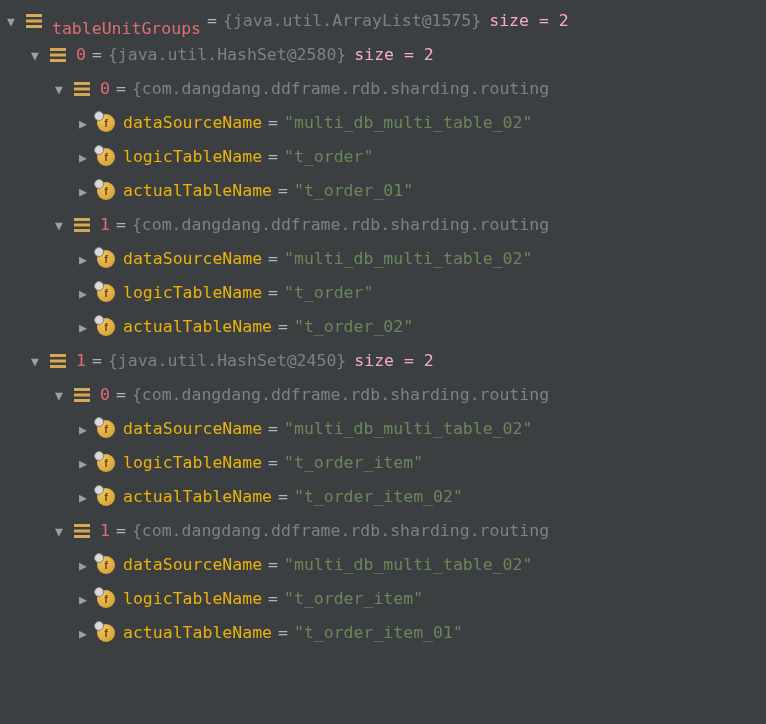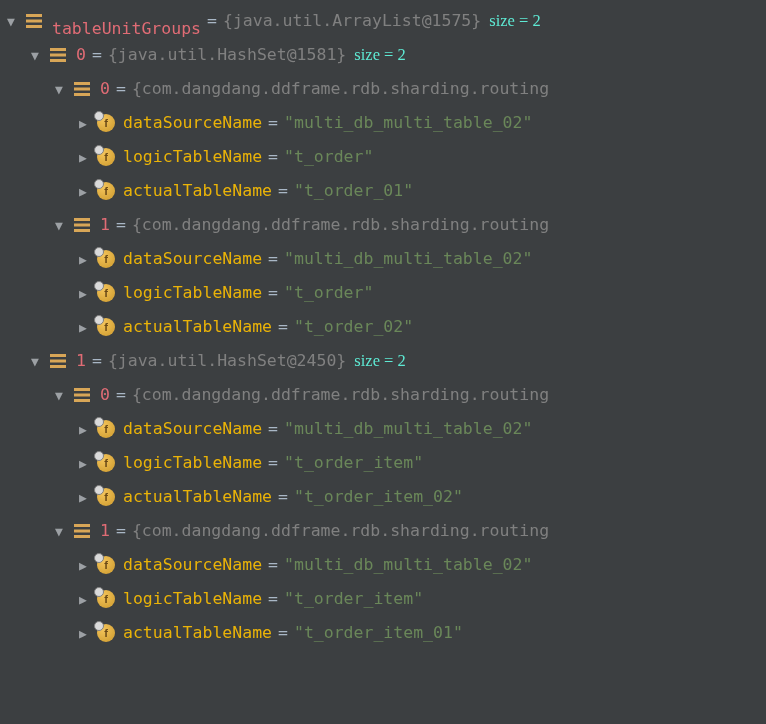--- a/index.html
+++ b/index.html
@@ -68,21 +68,21 @@
     width:8px; height:8px;
     border-radius:50%;
     background:#dadada;
     border:1px solid #808080;
   }
   .name-root { color: #e06c75; margin-top: 16px; }
   .name-idx  { color: #e06c75; }
   .name-field{ color: #eab308; text-align: center; }
   .eq { color: #a9b7c6; margin: 0 6px; }
   .typeinfo { color: #808080; text-align: right; }
-  .sizelabel{ color: #5eead4; margin-left: 8px; font-family: Liberation Serif, serif; }
+  .sizelabel{ color: #f9a8d4; margin-left: 8px; }
   .valstr { color: #6a8759; }
 </style>
 </head>
 <body>
 
 <div class="row">
   <span class="arrow down"></span>
   <span class="icon list">
     <svg viewBox="0 0 18 18">
         <g fill="#d8a657">
@@ -105,21 +105,21 @@
     <svg viewBox="0 0 18 18">
         <g fill="#d8a657">
           <rect x="1" y="2" width="16" height="3"></rect>
           <rect x="1" y="7.5" width="16" height="3"></rect>
           <rect x="1" y="13" width="16" height="3"></rect>
         </g>
       </svg>
   </span>
   <span class="name-idx">0</span>
   <span class="eq">=</span>
-  <span class="typeinfo">{java.util.HashSet@1581}</span>
+  <span class="typeinfo">{java.util.HashSet@2580}</span>
   <span class="sizelabel">size = 2</span>
 </div>
 
 <div class="row">
   <span class="indent"></span>
     <span class="indent"></span>
   <span class="arrow down"></span>
   <span class="icon list">
     <svg viewBox="0 0 18 18">
         <g fill="#d8a657">

